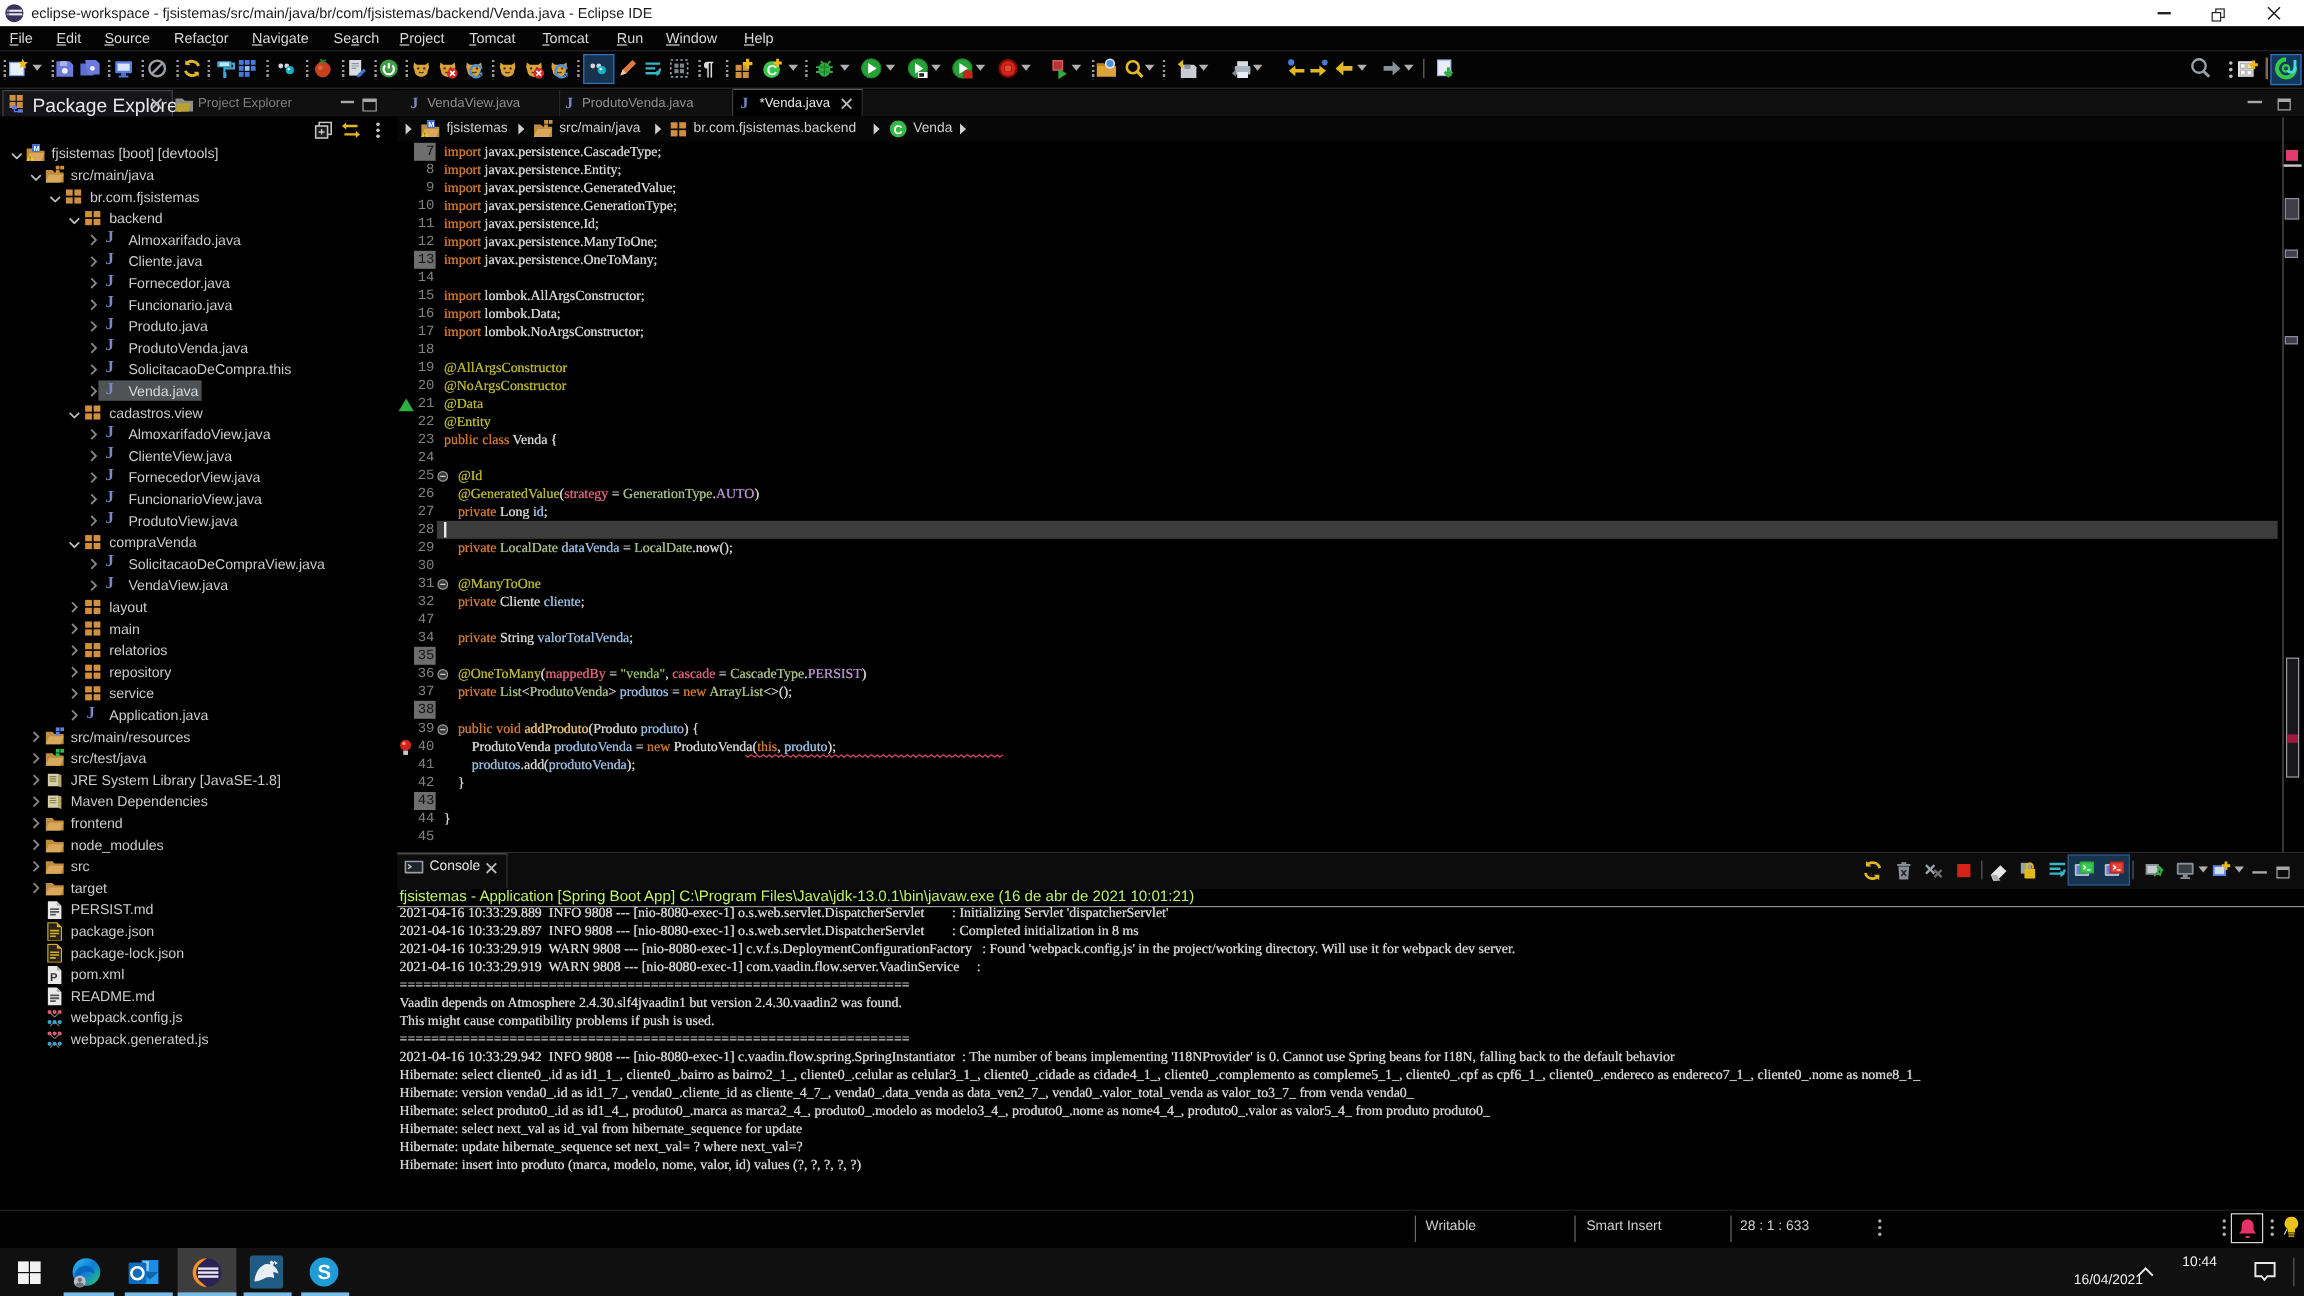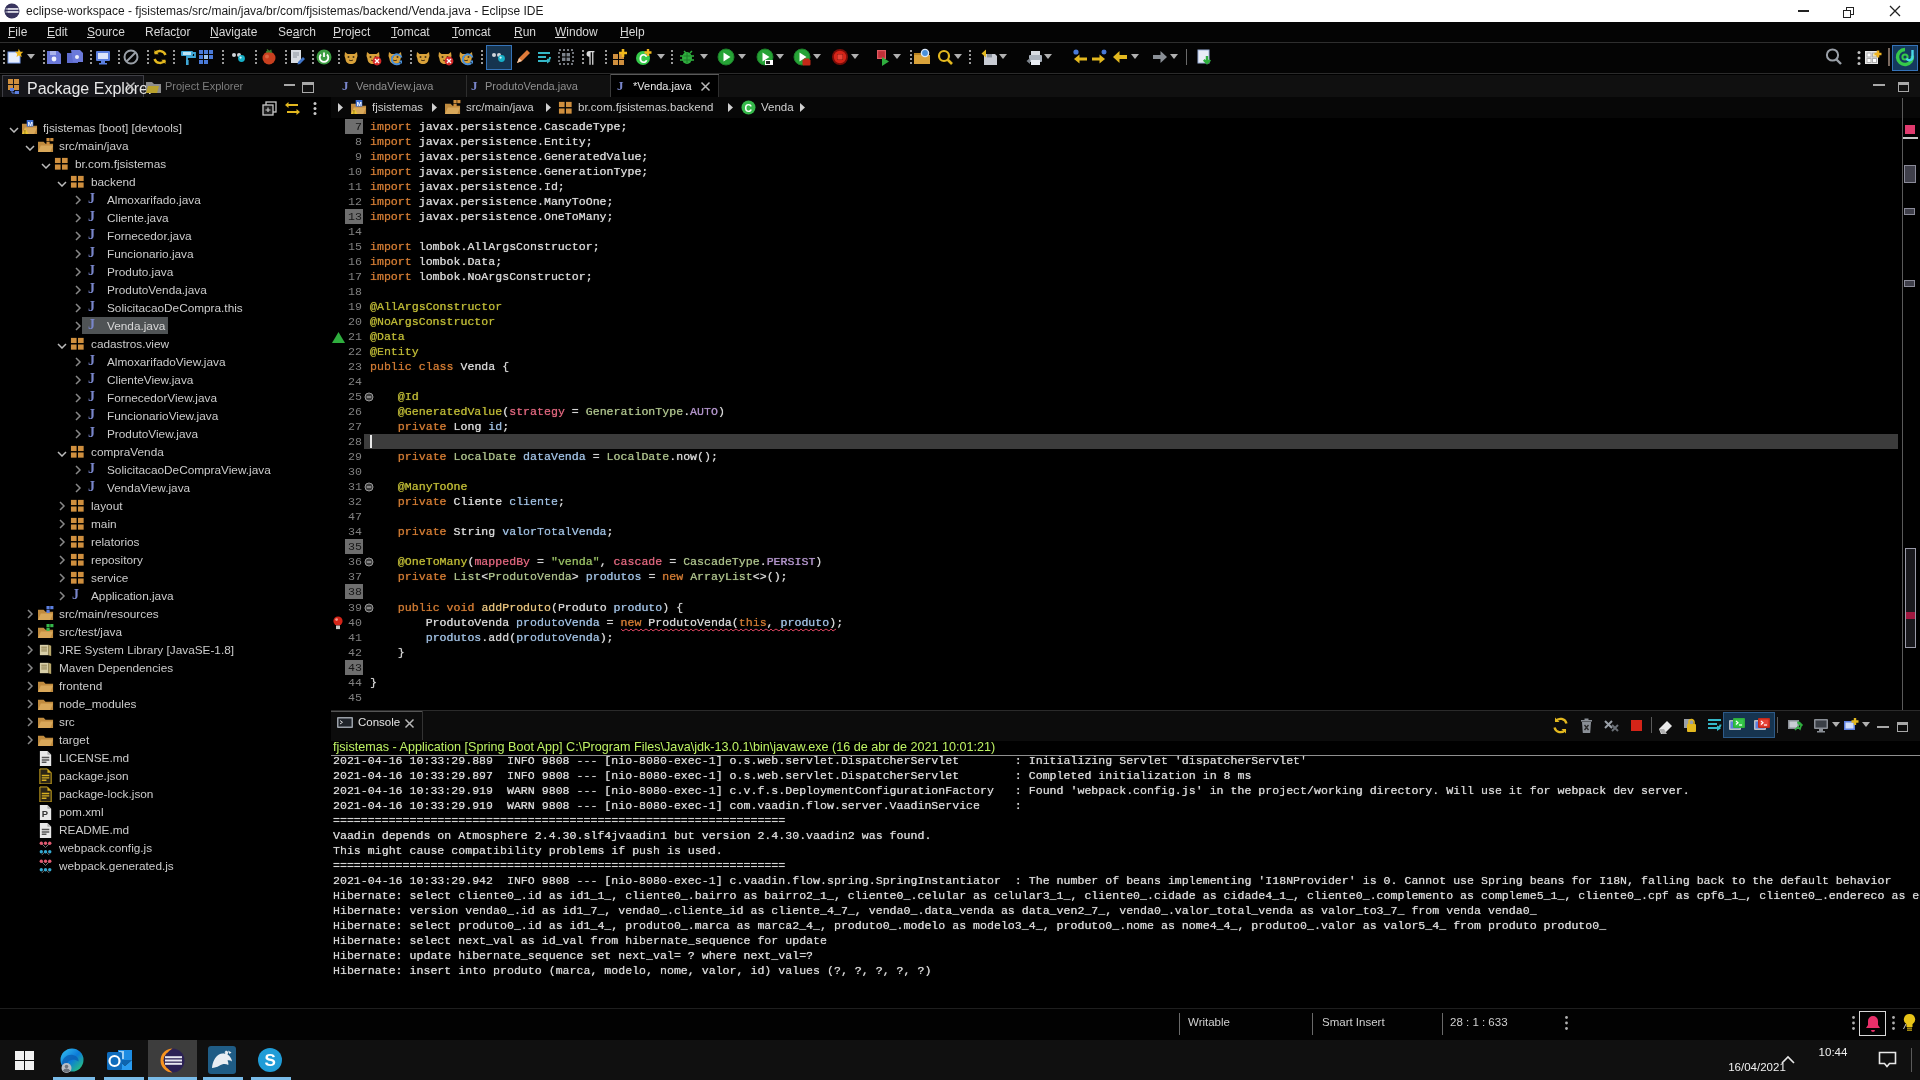--- a/index.html
+++ b/index.html
@@ -6,21 +6,21 @@
 body{font-family:"Liberation Sans",sans-serif;position:relative;color:#ccc}
 .abs{position:absolute}
 .k{color:#cc7832}.an{color:#b8b434}.pk{color:#d8637a}.pu{color:#b093c8}
 .st{color:#94b961}.cg{color:#a8bc88}.vb{color:#9cbbdc}.me{color:#e3c07c}.wh{color:#dcdcdc}
 .num{position:absolute;left:331px;width:31px;text-align:right;color:#808080;font-family:"Liberation Mono",monospace;font-size:11.6px;line-height:15px}
 .sep{position:absolute;top:50px;width:2px;height:16px;background-image:repeating-linear-gradient(#9a9a9a 0 2px,transparent 2px 4px)}
 .dd{position:absolute;width:0;height:0;border-left:4px solid transparent;border-right:4px solid transparent;border-top:5px solid #b0b0b0}
 .menu-item{position:absolute;top:25px;color:#d8d8d8;font-size:12px}
 .menu-item u{text-decoration-thickness:1px}
 .tree-row{position:absolute;left:0;width:330px;height:18px;font-size:11.8px;color:#ccc}
-.crow{position:absolute;left:333px;color:#d4d4d4;font-family:Liberation Mono, monospace;font-size:11.6px;line-height:15px;white-space:pre;text-shadow:0 0 .7px}
+.crow{position:absolute;left:333px;color:#d4d4d4;font-family:Liberation Serif, serif;font-size:11.6px;line-height:15px;white-space:pre;text-shadow:0 0 .7px}
 </style></head>
 <body>
 <div class="abs" style="left:0;top:0;width:1920px;height:22px;background:#fff">
     <svg class="abs" style="left:4px;top:3px" width="16" height="16" viewBox="0 0 16 16">
       <circle cx="8" cy="8" r="7.5" fill="#39355f"></circle>
       <rect x="1.5" y="5.1" width="13" height="1.7" fill="#e8e8f0"></rect>
       <rect x="1.5" y="8.1" width="13" height="1.7" fill="#e8e8f0"></rect>
       <path d="M8 .5a7.5 7.5 0 000 15A8.6 8.6 0 018 .5z" fill="#2c2a52" opacity=".45"></path>
     </svg>
     <div class="abs" style="left:26px;top:4px;font-size:12px;color:#1a1a1a">eclipse-workspace - fjsistemas/src/main/java/br/com/fjsistemas/backend/Venda.java - Eclipse IDE</div>
@@ -732,21 +732,21 @@
       <path d="M0 15l3-7h13l-3 7z" fill="#d9a85a"></path>
     </svg>
     <div class="abs" style="left:59px;top:2px;color:#cccccc">target</div>
   </div>
 <div class="tree-row" style="top:749px">
     <svg class="abs" style="left:38px;top:1px" width="16" height="16" viewBox="0 0 17 17">
       <path d="M2 1h8l4 4v12H2z" fill="#e8e8e8"></path>
       <path d="M10 1l4 4h-4z" fill="#b0b0b0"></path>
       <path d="M4 8h8M4 10.5h8M4 13h5" stroke="#555" stroke-width="1.6"></path>
     </svg>
-    <div class="abs" style="left:59px;top:2px;color:#cccccc">LICENSE.md</div>
+    <div class="abs" style="left:59px;top:2px;color:#cccccc">PERSIST.md</div>
   </div>
 <div class="tree-row" style="top:767px">
     <svg class="abs" style="left:38px;top:1px" width="16" height="16" viewBox="0 0 17 17">
       <path d="M2 1h8l4 4v12H2z" fill="#2a2416" stroke="#d8b021"></path>
       <path d="M10 1l4 4h-4z" fill="#d8b021"></path>
       <path d="M4 8h8M4 10.5h8M4 13h5" stroke="#d8b021" stroke-width="1.4"></path>
     </svg>
     <div class="abs" style="left:59px;top:2px;color:#cccccc">package.json</div>
   </div>
 <div class="tree-row" style="top:785px">

